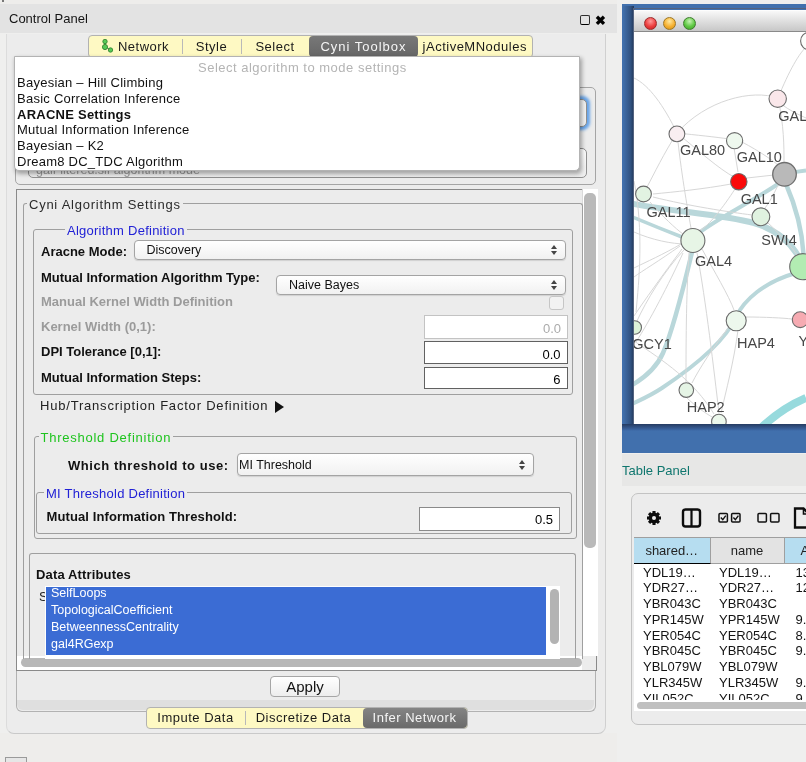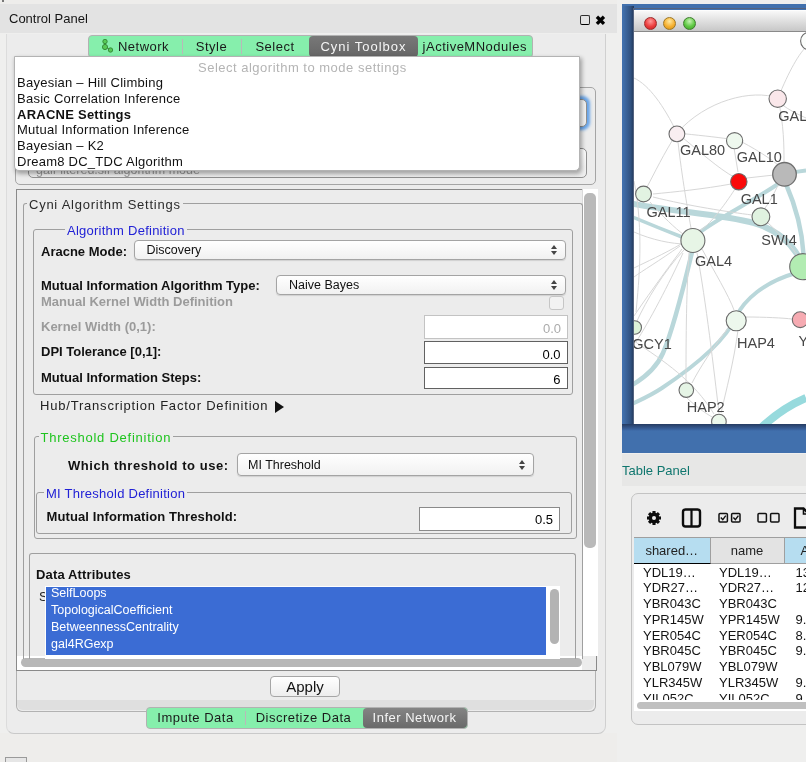--- a/index.html
+++ b/index.html
@@ -12,21 +12,21 @@
   .glbl{position:absolute;font-size:13px;font-weight:bold;color:#9b9b9b;white-space:nowrap;}
   .group{position:absolute;border:1px solid #9f9f9f;border-radius:3px;}
   .gtitle{position:absolute;top:-4.5px;font-size:13px;background:#ececec;padding:0 2px;white-space:nowrap;letter-spacing:.6px;}
   .combo{position:absolute;border:1px solid #a4a4a4;border-radius:4px;
          background:linear-gradient(#ffffff,#f1f1f1);box-shadow:0 1px 1px rgba(0,0,0,.12);}
   .combo .ct{position:absolute;left:15px;top:0;bottom:0;font-size:12.5px;color:#111;display:flex;align-items:center;}
   .spin{position:absolute;right:7px;top:50%;margin-top:-5px;width:7px;height:10px;}
   .spin:before{content:"";position:absolute;left:0;top:0;border-left:3.5px solid transparent;border-right:3.5px solid transparent;border-bottom:4px solid #444;}
   .spin:after{content:"";position:absolute;left:0;bottom:0;border-left:3.5px solid transparent;border-right:3.5px solid transparent;border-top:4px solid #444;}
   .tfield{position:absolute;background:#fff;font-size:13px;text-align:right;overflow:hidden;}
-  .seg{position:absolute;background:#86efac;border:1px solid #b2b2b2;border-radius:4px;text-decoration:underline;}
+  .seg{position:absolute;background:#fef9c3;border:1px solid #b2b2b2;border-radius:4px;text-decoration:underline;}
   .seg .it{position:absolute;top:0;bottom:0;font-size:13px;letter-spacing:.5px;color:#1a1a1a;display:flex;align-items:center;justify-content:center;}
   .seg .sep{position:absolute;top:3px;bottom:3px;width:1px;background:#b9b9b9;}
   .seg .on{background:linear-gradient(#848484,#6a6a6a);color:#f5f5f5;border-radius:4px;}
   .sbthumb{position:absolute;background:#b9b9b9;border-radius:5px;}
 </style>
 </head>
 <body>
 
 <div class="abs" style="left:2px;top:0;width:2px;height:2px;background:#777;"></div>
 <div class="abs" id="titlebar" style="left:0;top:4px;width:617px;height:29px;background:#e3e3e3;border-bottom:1px solid #d6d6d6;">
@@ -63,21 +63,21 @@
 <div class="group" style="left:33px;top:229px;width:538px;height:164px;">
   <div class="gtitle" style="left:5px;top:-7px;color:#2121d6;letter-spacing:.25px;margin-left:26px;">Algorithm Definition</div>
 </div>
 
 <div class="blbl" style="left:41px;top:243.5px;">Aracne Mode:</div>
 <div class="combo" style="left:133.5px;top:240px;width:430.5px;height:18px;">
     <span class="ct" style="left:12px;">Discovery</span>
     <span class="spin"></span>
   </div>
 
-<div class="blbl" style="left:41px;top:270px;margin-top:8px;">Mutual Information Algorithm Type:</div>
+<div class="blbl" style="left:41px;top:270px;">Mutual Information Algorithm Type:</div>
 <div class="combo" style="left:276px;top:275px;width:288px;height:17.5px;">
     <span class="ct" style="left:12px;">Naive Bayes</span>
     <span class="spin"></span>
   </div>
 
 <div class="glbl" style="left:41px;top:293.6px;">Manual Kernel Width Definition</div>
 <div class="abs" style="left:549px;top:296px;width:13px;height:12px;background:#f2f2f2;border:1px solid #c6c6c6;border-radius:3px;"></div>
 
 <div class="glbl" style="left:41px;top:319px;">Kernel Width (0,1):</div>
 <div class="tfield" style="left:424px;top:315px;width:136px;height:21.5px;border:1px solid #c3c3c3;color:#ababab;line-height:25px;padding-right:6px;">0.0</div>
@@ -89,21 +89,21 @@
 <div class="tfield" style="left:423.5px;top:366.5px;width:136px;height:20.5px;border:1px solid #616161;color:#000;line-height:24px;padding-right:6px;">6</div>
 
 <div class="lbl" style="left:40px;top:398.2px;font-size:13px;letter-spacing:.8px;color:#222;">Hub/Transcription Factor Definition</div>
 <div class="abs" style="left:275px;top:401px;width:0;height:0;border-top:6.5px solid transparent;border-bottom:6.5px solid transparent;border-left:9px solid #111;"></div>
 
 <div class="group" style="left:33.5px;top:435.5px;width:541px;height:101px;">
   <div class="gtitle" style="left:4px;top:-7px;color:#1ec41e;letter-spacing:.75px;">Threshold Definition</div>
 </div>
 <div class="blbl" style="left:68px;top:457.7px;letter-spacing:.55px;">Which threshold to use:</div>
 <div class="combo" style="left:237px;top:453px;width:295px;height:21px;">
-    <span class="ct" style="left:10px;">MI Threshold</span>
+    <span class="ct" style="left:1px;">MI Threshold</span>
     <span class="spin"></span>
   </div>
 
 <div class="group" style="left:36px;top:491.5px;width:534px;height:40px;">
   <div class="gtitle" style="left:7px;top:-6.5px;color:#2121d6;letter-spacing:.25px;">MI Threshold Definition</div>
 </div>
 <div class="blbl" style="left:46.5px;top:509px;letter-spacing:.1px;">Mutual Information Threshold:</div>
 <div class="tfield" style="left:419px;top:507px;width:133px;height:21.5px;border:1px solid #8a8a8a;color:#000;line-height:23px;padding-right:6px;">0.5</div>
 
 <div class="group" style="left:29px;top:553px;width:545px;height:105px;border-bottom:none;border-radius:3px 3px 0 0;">

